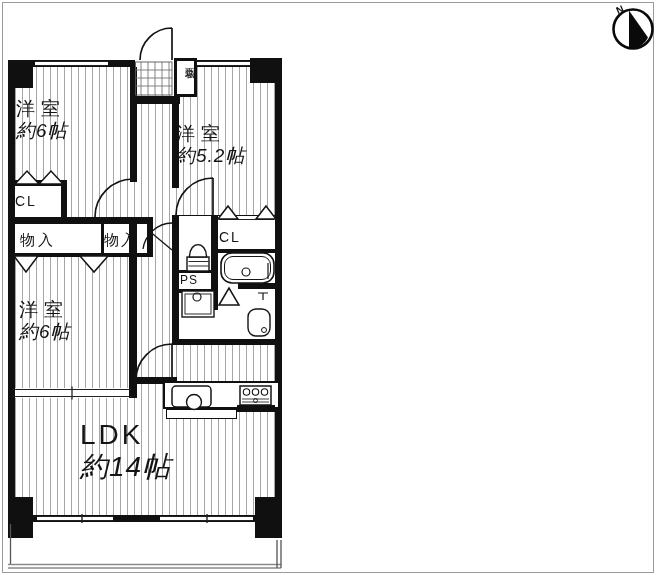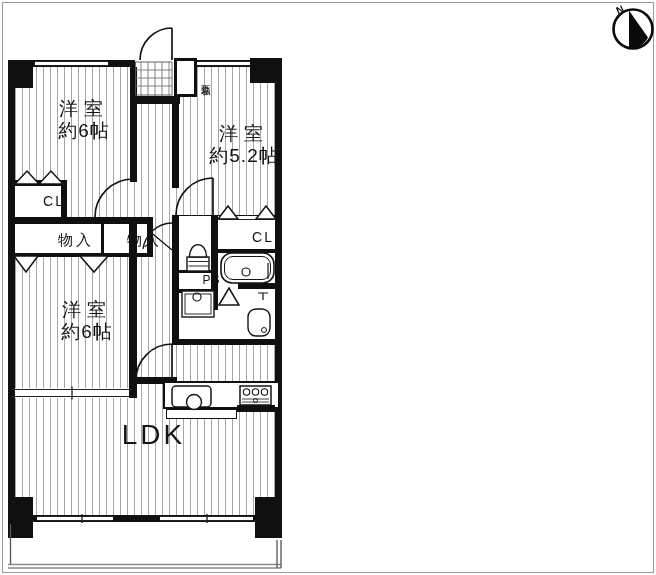--- a/index.html
+++ b/index.html
@@ -2,23 +2,23 @@
 <html><head>
 <meta charset="utf-8">
 <style>
   html,body{margin:0;padding:0;background:#fff;}
   #canvas{position:relative;width:656px;height:575px;background:#fff;overflow:hidden;
           font-family:"Liberation Sans",sans-serif;color:#111;}
   #frame{position:absolute;left:2px;top:2px;width:650px;height:569px;border:1px solid #9a9a9a;}
   .w{position:absolute;background:#101010;}
   .wh{position:absolute;background:#ffffff;}
   .stripes{position:absolute;background:repeating-linear-gradient(to right,#a6a6a6 0 1px,#ffffff 1px 7px);}
-  .lbl{position:absolute;text-align:center;color:#141414;line-height:1.15;white-space:nowrap;padding-left:16px;}
+  .lbl{position:absolute;color:#141414;line-height:1.15;white-space:nowrap;}
   .room-name{letter-spacing:6px;display:block;}
-  .room-size{letter-spacing:1px;display:block;}
+  .room-size{letter-spacing:1px;display:block;font-style:italic;}
   .bx{position:absolute;background:#fff;box-sizing:border-box;}
   svg{position:absolute;left:0;top:0;pointer-events:none;}
   .vtext{writing-mode:vertical-rl;text-orientation:upright;letter-spacing:1px;}
 </style>
 </head>
 <body>
 
 <div id="canvas">
   <div id="frame"></div>
 
@@ -78,20 +78,21 @@
   <div class="lbl" style="left:176px;top:123px;width:104px;font-size:19px;">
     <span class="room-name">洋室</span>
     <span class="room-size">約5.2帖</span>
   </div>
   <div class="lbl" style="left:19px;top:299px;width:104px;font-size:19px;">
     <span class="room-name">洋室</span>
     <span class="room-size">約6帖</span>
   </div>
   <div class="lbl" style="left:80px;top:419px;width:115px;font-size:28px;">
     <span class="room-name" style="letter-spacing:3px;">LDK</span>
+    <span class="room-size">約14帖</span>
   </div>
   <div class="lbl" style="left:15px;top:193px;width:46px;font-size:14px;letter-spacing:2px;">CL</div>
   <div class="lbl" style="left:219px;top:229px;width:56px;font-size:14px;letter-spacing:2px;">CL</div>
   <div class="lbl" style="left:20px;top:231px;width:80px;font-size:15px;letter-spacing:3px;">物入</div>
   <div class="lbl" style="left:104px;top:231px;width:48px;font-size:15px;letter-spacing:2px;">物入</div>
   <div class="lbl" style="left:180px;top:274px;width:31px;font-size:12px;letter-spacing:1px;">PS</div>
   <div class="lbl vtext" style="left:177px;top:60px;width:18px;height:36px;font-size:9.5px;">下駄箱</div>
 
   <svg width="656" height="575" viewBox="0 0 656 575">
 

